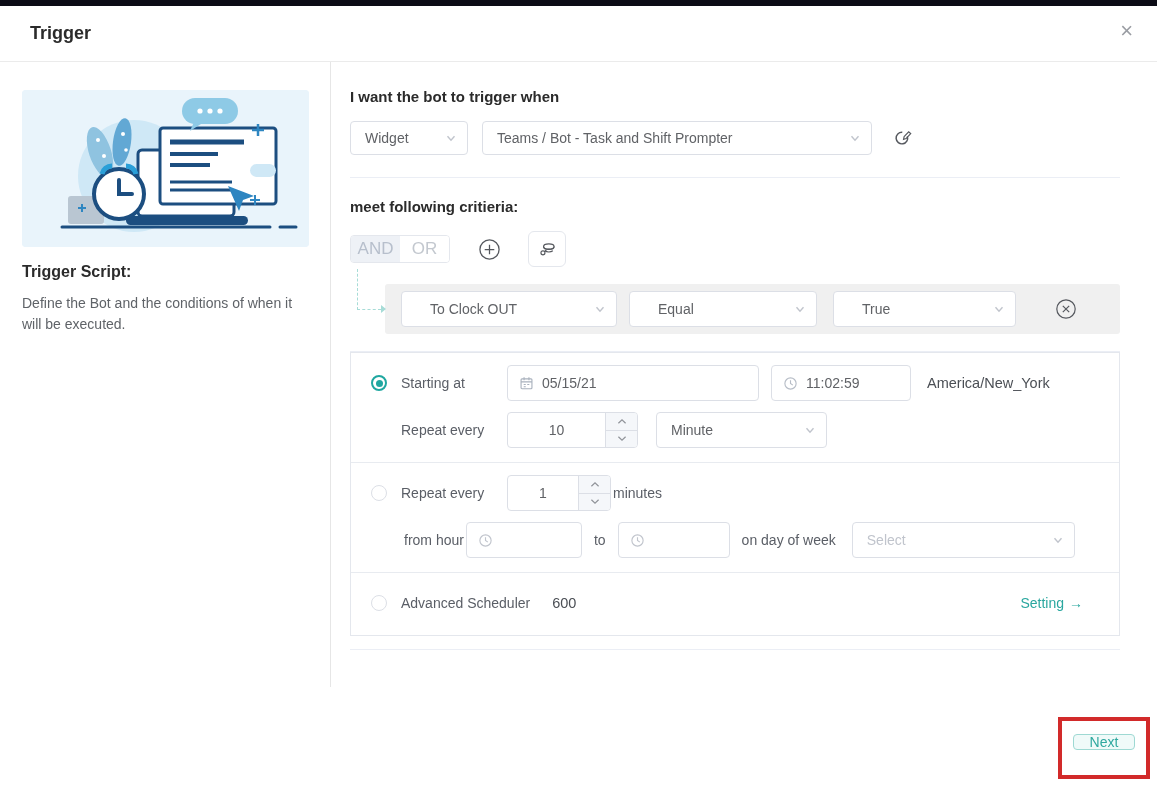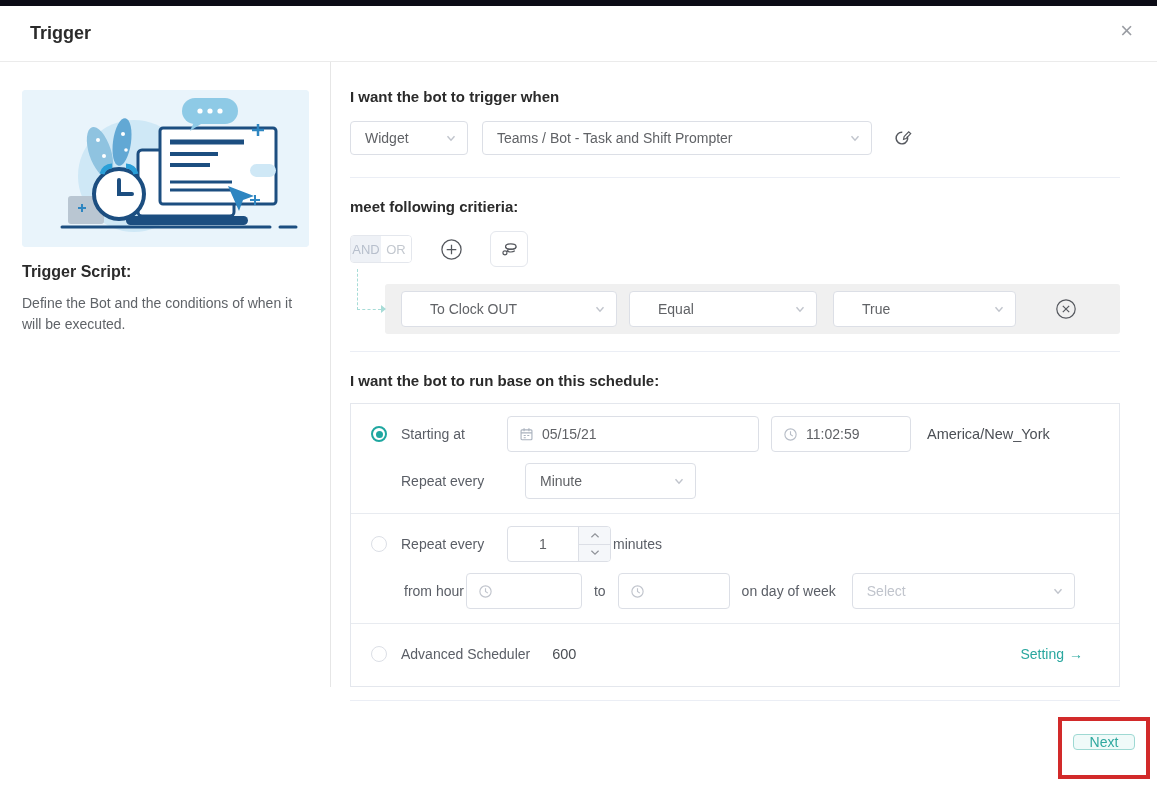--- a/index.html
+++ b/index.html
@@ -41,22 +41,22 @@
 
   
   .trigger-row { gap:14px; }
   .sel-widget { width:118px; }
   .sel-bot { width:390px; }
   .link-icon { margin-left:6px; cursor:pointer; display:flex; }
 
   
   .logic-row { gap:26px; }
   .andor { display:flex; border:1px solid #e4e7ed; border-radius:4px; overflow:hidden; height:28px; }
-  .andor .opt { width:30px; display:flex; align-items:center; justify-content:center;
-                font-size:13px; cursor:pointer; }
+  .andor .opt { width:49px; display:flex; align-items:center; justify-content:center;
+                font-size:17px; cursor:pointer; }
   .opt-and { background:#eef1f6; color:#b7bfcc; }
   .opt-or  { background:#fff; color:#c3c8cf; }
   .icon-btn { display:flex; align-items:center; justify-content:center; cursor:pointer; }
   .plus-btn { width:26px; height:26px; }
   .group-btn { width:38px; height:36px; border:1px solid #e4e7ed; border-radius:6px; background:#fff; }
 
   .criteria-wrap { position:relative; margin-top:17px; }
   .conn-v { position:absolute; left:7px; top:-15px; height:41px; border-left:1px dashed #a7dcd7; }
   .conn-h { position:absolute; left:7px; top:25px; width:24px; border-top:1px dashed #a7dcd7; }
   .conn-a { position:absolute; left:31px; top:21px; width:0; height:0;
@@ -241,21 +241,20 @@
           <svg width="24" height="24" viewBox="0 0 24 24" fill="none" stroke="#55585e" stroke-width="1.2">
             <circle cx="12" cy="12" r="9.2"></circle>
               <path d="M8.8 8.8l6.4 6.4M15.2 8.8l-6.4 6.4"></path>
           </svg>
         </span>
       </div>
     </div>
 
     <hr class="divider d2">
 
-    <h3 class="section-heading h-schedule">I want the bot to run base on this schedule:</h3>
 
     <div class="schedule-box">
 
       <div class="sched-group">
         <div class="sched-row">
           <span class="radio checked"></span>
           <span class="lbl lbl-w">Starting at</span>
           <div class="inputbox date-input">
             <svg width="15" height="15" viewBox="0 0 16 16" fill="none" stroke="#a9b1bd" stroke-width="1.2">
               <rect x="2.2" y="3" width="11.6" height="10.6" rx="1"></rect>
@@ -268,20 +267,35 @@
               <circle cx="8" cy="8" r="6"></circle>
                 <path d="M8 4.6V8l2.5 1.7"></path>
             </svg>
             <span>11:02:59</span>
           </div>
           <span class="tz">America/New_York</span>
         </div>
         <div class="sched-row">
           <span class="indent"></span>
           <span class="lbl lbl-w">Repeat every</span>
+          <div class="numwrap num1">
+            <input readonly="" value="10" style="">
+            <div class="spinner">
+              <span class="spin">
+                  <svg width="10" height="7" viewBox="0 0 10 7">
+                    <path d="M1.4 5.2 5 1.8 8.6 5.2" stroke="#909399" stroke-width="1.2" fill="none"></path>
+                  </svg>
+                </span>
+              <span class="spin">
+                  <svg width="10" height="7" viewBox="0 0 10 7">
+                    <path d="M1.4 1.8 5 5.2 8.6 1.8" stroke="#909399" stroke-width="1.2" fill="none"></path>
+                  </svg>
+                </span>
+            </div>
+          </div>
           <div class="select sel-minute">
             <span>Minute</span>
             <svg class="chev" width="12" height="12" viewBox="0 0 12 12">
                 <path d="M2.5 4.2l3.5 4 3.5-4" stroke="#c0c4cc" stroke-width="1.4" fill="none"></path>
               </svg>
           </div>
         </div>
       </div>
 
       <div class="sched-group">

